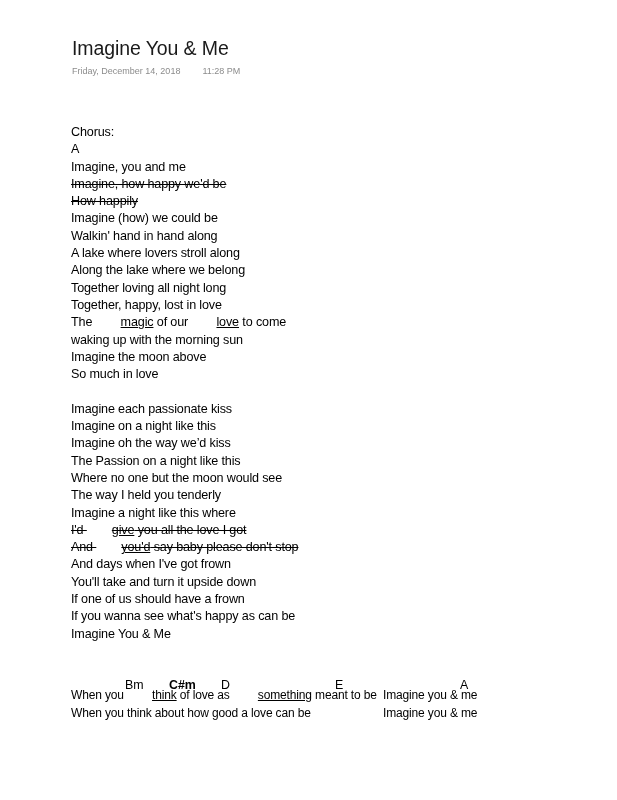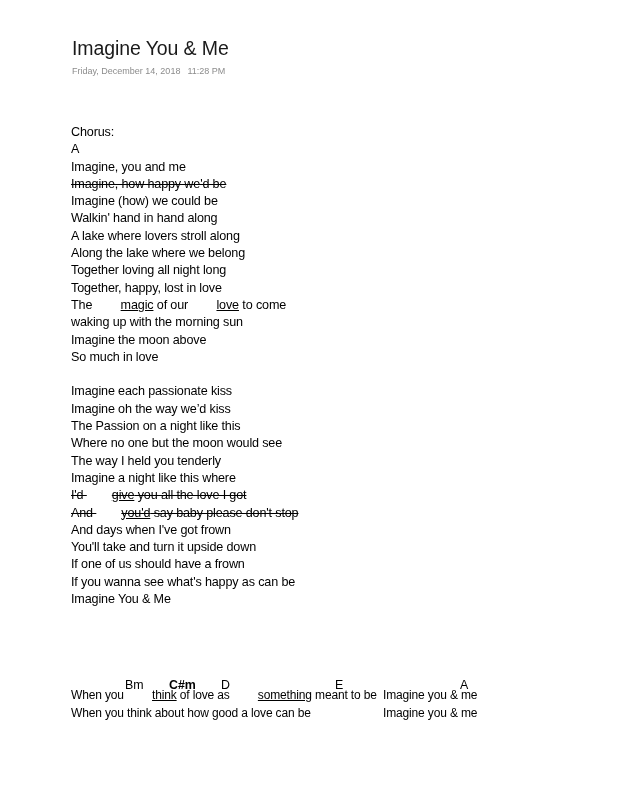--- a/index.html
+++ b/index.html
@@ -26,21 +26,21 @@
     }
     .meta {
       position: absolute;
       left: 72px;
       top: 66px;
       font-size: 9px;
       color: #8c8c8c;
       white-space: nowrap;
     }
     .meta .time {
-      margin-left: 7px;
+      margin-left: 22px;
     }
     .lyrics {
       position: absolute;
       left: 71px;
       top: 124px;
       font-size: 12.6px;
       line-height: 17.3px;
       white-space: nowrap;
       letter-spacing: -0.15px;
     }
@@ -105,32 +105,34 @@
 <div class="title">Imagine You &amp; Me</div>
 <div class="meta">
   <span>Friday, December 14, 2018</span><span class="time">11:28 PM</span>
 </div>
 
 <div class="lyrics" id="lyrics">
     <div class="line"><span class="">Chorus:</span></div>
     <div class="line"><span class="">A</span></div>
     <div class="line"><span class="">Imagine, you and me</span></div>
     <div class="line"><span class="strike">Imagine, how happy we'd be</span></div>
+    <div class="line"><span class="strike">How happily</span></div>
     <div class="line"><span class="">Imagine (how) we could be</span></div>
     <div class="line"><span class="">Walkin' hand in hand along</span></div>
     <div class="line"><span class="">A lake where lovers stroll along</span></div>
     <div class="line"><span class="">Along the lake where we belong</span></div>
     <div class="line"><span class="">Together loving all night long</span></div>
     <div class="line"><span class="">Together, happy, lost in love</span></div>
     <div class="line"><span class="">The </span><span class="u">magic</span><span class=""> of our </span><span class="u">love</span><span class=""> to come</span></div>
     <div class="line"><span class="">waking up with the morning sun</span></div>
     <div class="line"><span class="">Imagine the moon above</span></div>
     <div class="line"><span class="">So much in love</span></div>
     <div class="line blank"></div>
     <div class="line"><span class="">Imagine each passionate kiss</span></div>
+    <div class="line"><span class="">Imagine on a night like this</span></div>
     <div class="line"><span class="">Imagine oh the way we’d kiss</span></div>
     <div class="line"><span class="">The Passion on a night like this</span></div>
     <div class="line"><span class="">Where no one but the moon would see</span></div>
     <div class="line"><span class="">The way I held you tenderly</span></div>
     <div class="line"><span class="">Imagine a night like this where</span></div>
     <div class="line"><span class="strike">I'd </span><span class="strike u" style="text-decoration: underline line-through;">give</span><span class="strike"> you all the love I got</span></div>
     <div class="line"><span class="strike">And </span><span class="strike u" style="text-decoration: underline line-through;">you'd</span><span class="strike"> say baby please don't stop</span></div>
     <div class="line"><span class="">And days when I've got  frown</span></div>
     <div class="line"><span class="">You'll take and turn it upside down</span></div>
     <div class="line"><span class="">If one of us should have a frown</span></div>

